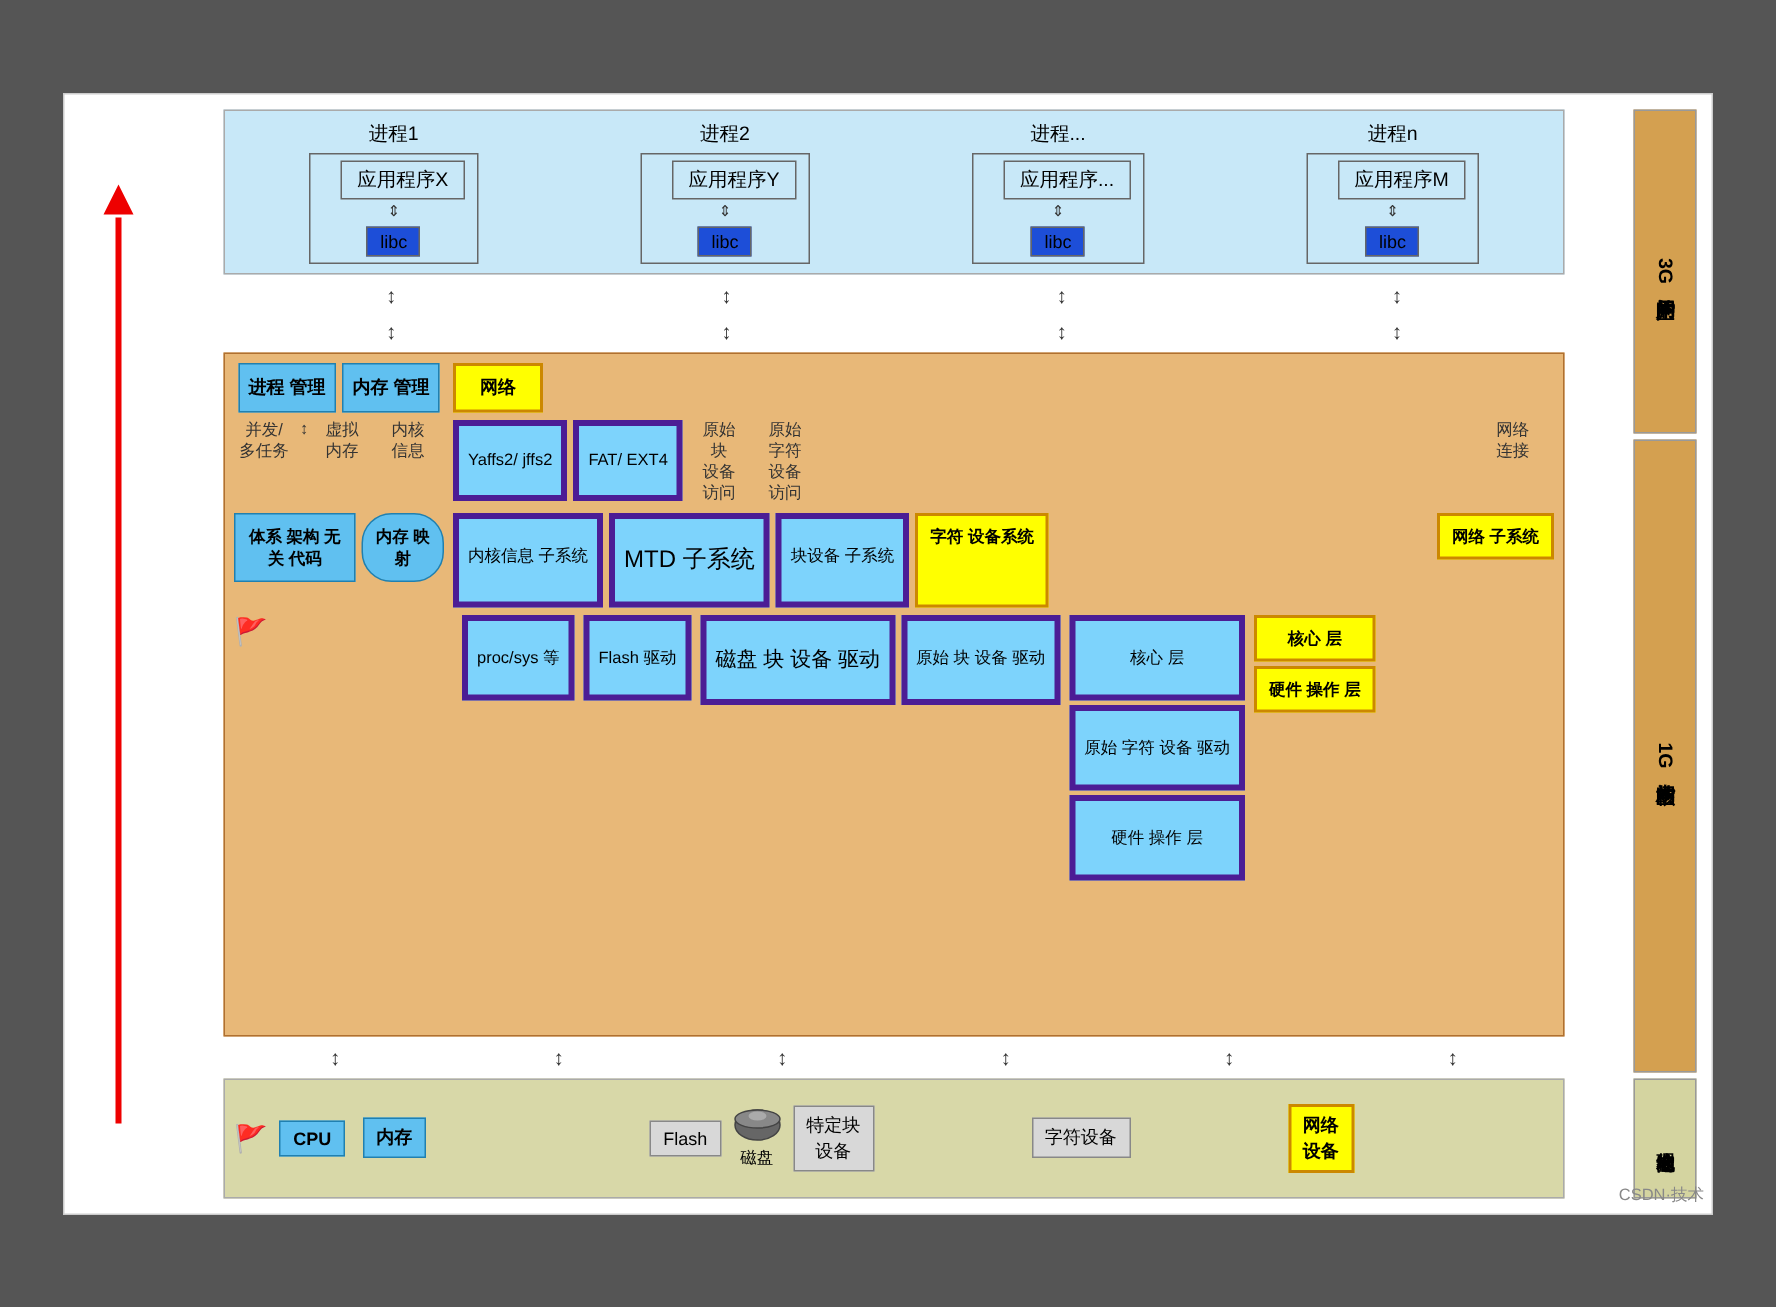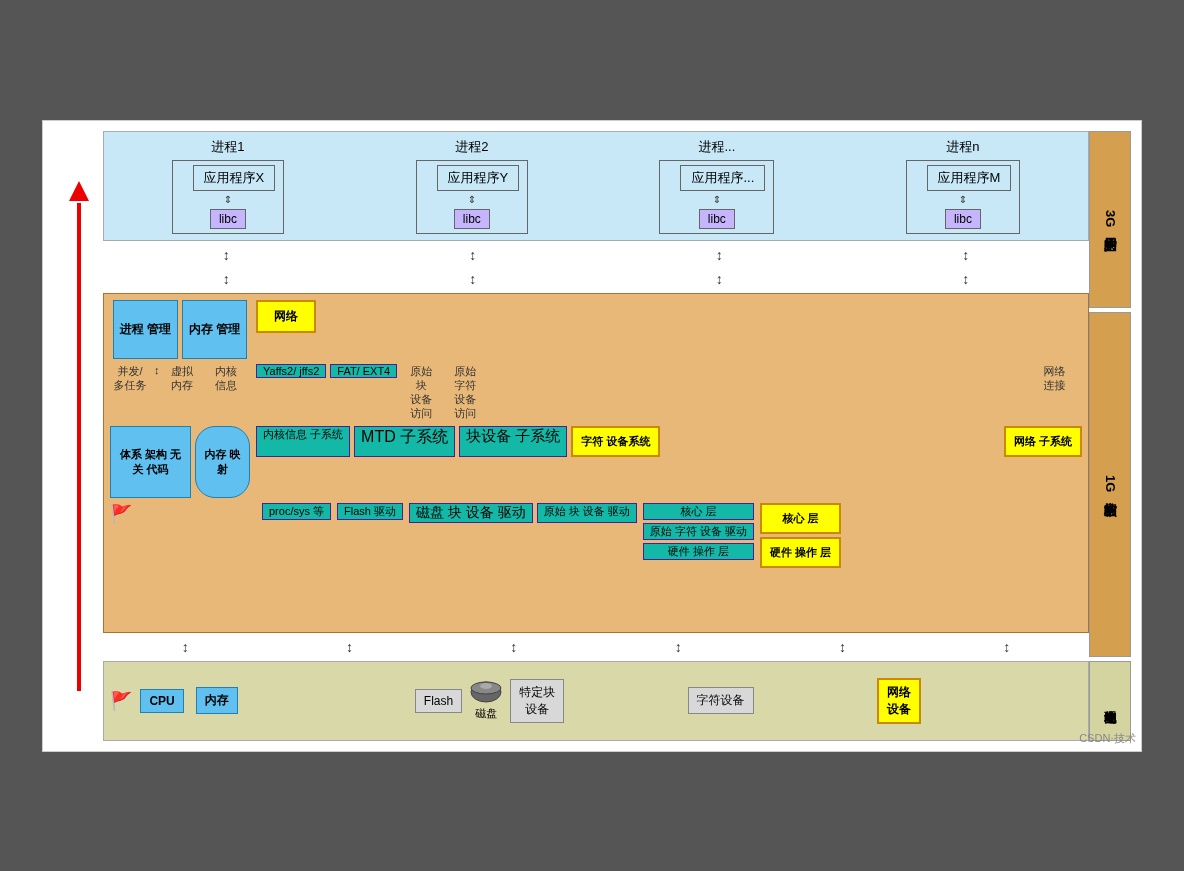--- a/index.html
+++ b/index.html
@@ -10,25 +10,26 @@
       width: 1184px;
       height: 871px;
       overflow: hidden;
       display: flex;
       align-items: center;
       justify-content: center;
     }
     .main-container {
       background: #fff;
       width: 1100px;
-      height: 632px;
+      height: 748px;
       position: relative;
       border: 1px solid #ccc;
       padding: 10px;
       display: flex;
+      gap: 46px;
     }
     
     .left-arrow-area {
       width: 50px;
       position: relative;
       display: flex;
       align-items: center;
       justify-content: center;
     }
     .red-arrow {
@@ -145,40 +146,40 @@
     .app-box {
       border: 1px solid #666;
       background: #c8e8f8;
       padding: 3px 10px;
       font-size: 13px;
       text-align: center;
       margin-left: 12px;
     }
     .libc-box {
       border: 1px solid #666;
-      background: #c4b5fd;
+      background: #1d4ed8;
       padding: 2px 8px;
       font-size: 12px;
     }
 
     
     .syscall-bar {
       background: #b8d8f0;
       border: 1px solid #888;
       text-align: center;
       padding: 6px;
       font-size: 14px;
       font-weight: bold;
     }
 
     
     .blue-box {
       background: #60c0f0;
       border: 1px solid #2080b0;
-      padding: 20px 6px;
+      padding: 7px 6px;
       font-size: 12px;
       text-align: center;
       font-weight: bold;
     }
     .vfs-box {
       background: #d0d0d0;
       border: 1px solid #888;
       padding: 6px 20px;
       font-size: 13px;
       font-weight: bold;
@@ -187,23 +188,23 @@
     }
     .yellow-box {
       background: #ffff00;
       border: 2px solid #cc8800;
       padding: 6px 8px;
       font-size: 12px;
       font-weight: bold;
       text-align: center;
     }
     .gray-box {
-      background: #14b8a6;
-      border: 1px solid #4c1d95;
-      padding: 0 6px;
+      background: #7dd3fc;
+      border: 4px solid #4c1d95;
+      padding: 17px 6px;
       font-size: 11px;
       text-align: center;
     }
     .fs-label-col {
       display: flex;
       flex-direction: column;
       align-items: center;
       font-size: 11px;
       color: #333;
       min-width: 40px;
@@ -413,21 +414,21 @@
         </div>
 
         <div style="display:flex;gap:4px;flex:1;">
 
           <div class="gray-box" style="font-size:11px;min-width:55px;">内核信息
 子系统</div>
 
           <div class="gray-box" style="font-size:16px;min-width:48px;">MTD
 子系统</div>
 
-          <div class="gray-box" style="font-size:15px;min-width:55px;">块设备
+          <div class="gray-box" style="font-size:11px;min-width:55px;">块设备
 子系统</div>
 
           <div class="yellow-box" style="font-size:11px;min-width:60px;">字符
 设备系统</div>
         </div>
 
         <div class="yellow-box" style="font-size:11px;min-width:58px;">网络
 子系统</div>
       </div>
 

